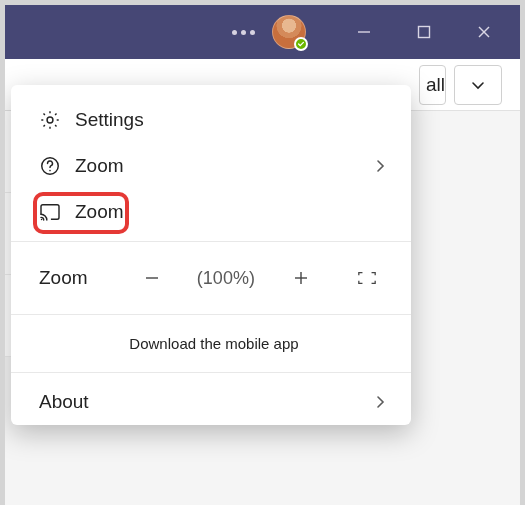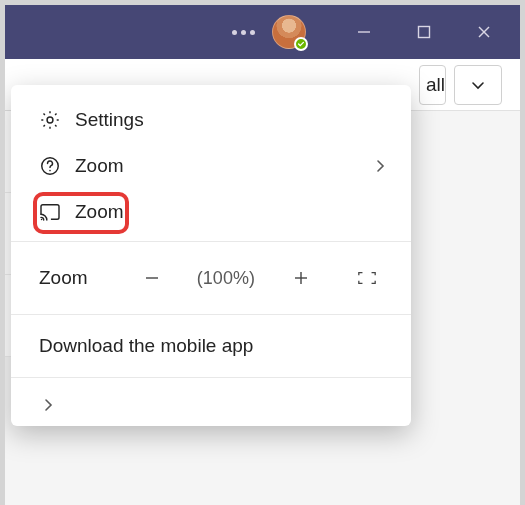--- a/index.html
+++ b/index.html
@@ -154,22 +154,23 @@
     }
     .zoom-row .z-label { width: 76px; }
     .zbtn {
       width: 48px; height: 36px;
       display: flex; align-items: center; justify-content: center;
       color: #444;
     }
     .zval { color: #5a5a5a; font-size: 18px; width: 66px; }
     .plain-item {
       padding: 14px 22px 14px 28px;
-      font-size: 19px;
+      font-size: 15px;
       color: #242424;
+      text-align: center;
     }
   </style>
 </head>
 <body>
 
 <div class="window">
 
   <div class="titlebar">
     <div class="tb-more">
       <span></span>
@@ -292,20 +293,21 @@
     <div class="divider"></div>
 
     <div class="plain-item">
       <span>Download the mobile app</span>
     </div>
 
 
     <div class="divider"></div>
 
     <div class="menu-item">
+      <span class="label" style="margin-left:0;">About</span>
       <span class="chev">
         <svg width="14" height="14" viewBox="0 0 14 14">
             <path d="M5 2 L10 7 L5 12" stroke="#5a5a5a" stroke-width="1.6" fill="none" stroke-linecap="round"></path>
           </svg>
       </span>
     </div>
 
   </div>
 
 </div>

